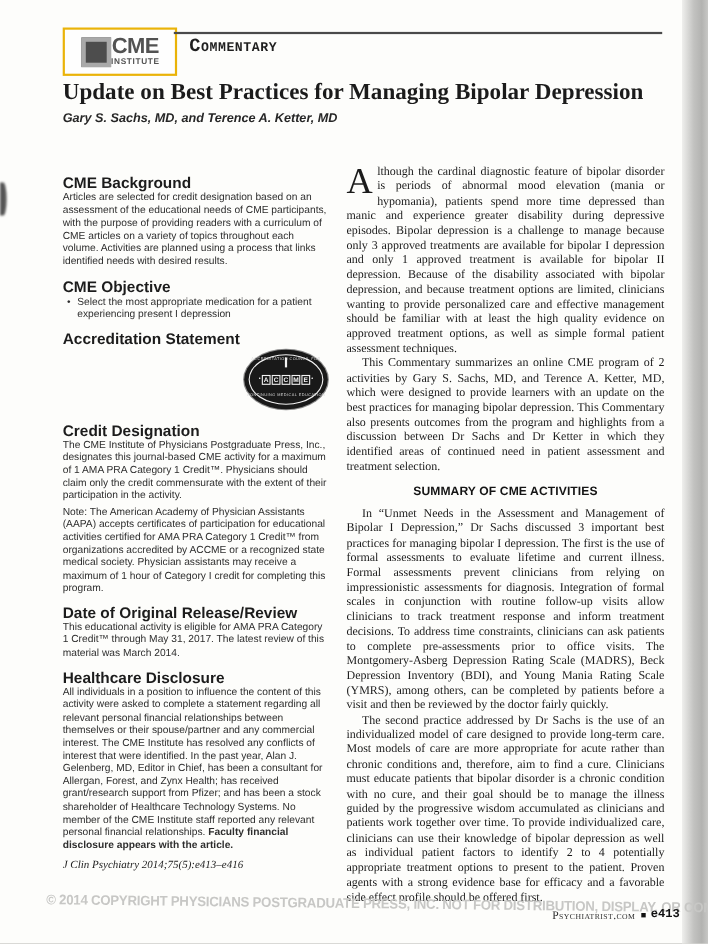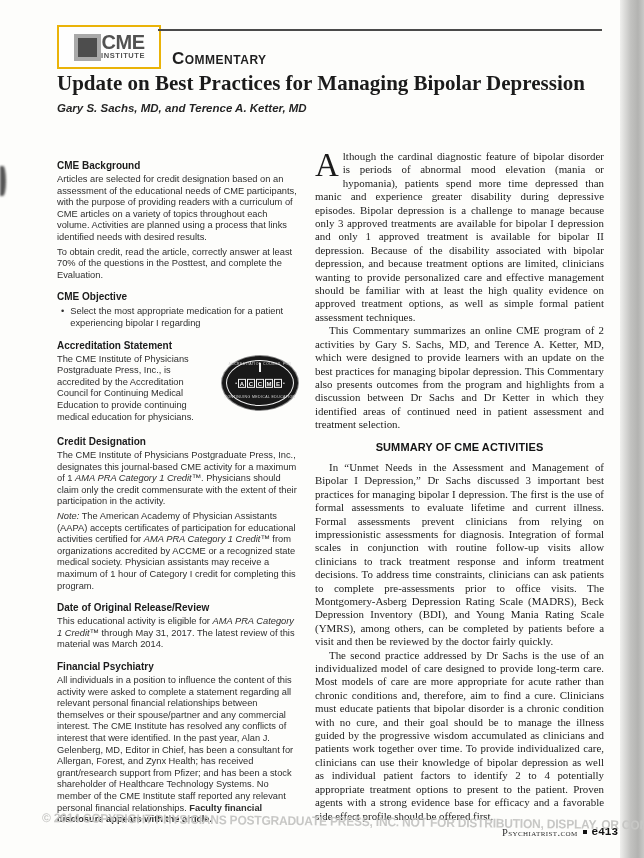--- a/index.html
+++ b/index.html
@@ -12,35 +12,35 @@
     border-radius:0 60% 60% 0;filter:blur(1px);opacity:.85;}
 
   
   .logo-box{position:absolute;left:57px;top:25px;width:104px;height:44px;border:2px solid #eab308;
     background:#fefefe;display:flex;align-items:center;padding:15px;box-sizing:border-box;}
   .logo-square{width:27px;height:27px;background:#4d4d4d;border:4px solid #a9a9a9;box-sizing:border-box;flex:none;}
   .logo-text{flex:1;text-align:center;color:#525252;}
   .logo-cme{font-weight:700;font-size:20px;line-height:17px;letter-spacing:-.5px;}
   .logo-institute{font-size:7.5px;font-weight:700;letter-spacing:.6px;line-height:9px;}
   .header-rule{position:absolute;left:158px;top:29px;width:444px;height:2px;background:#4a4a4a;}
-  .commentary{position:absolute;left:172px;top:33px;font-family:Liberation Sans, sans-serif;
-    font-variant:small-caps;font-weight:700;font-size:17px;letter-spacing:.5px;color:#1f1f1f;margin-top:16px;}
+  .commentary{position:absolute;left:172px;top:33px;font-family:Liberation Mono, monospace;
+    font-variant:small-caps;font-weight:700;font-size:17px;letter-spacing:.5px;color:#1f1f1f;}
   .title{position:absolute;left:57px;top:70px;width:550px;font-family:"Liberation Serif",serif;
     font-weight:700;font-size:21px;line-height:26px;color:#1b1b1b;}
   .authors{position:absolute;left:57px;top:102px;font-style:italic;font-weight:600;
     font-size:11.5px;color:#262626;}
 
   
   .leftcol{position:absolute;left:57px;top:160px;width:241px;font-size:9.3px;line-height:11.6px;color:#2e2e2e;}
-  .leftcol h3{font-size:10px;line-height:12px;font-weight:700;color:#1c1c1c;margin:10px 0 2px 0;}
+  .leftcol h3{font-size:14px;line-height:12px;font-weight:700;color:#1c1c1c;margin:10px 0 2px 0;}
   .leftcol section:first-child h3{margin-top:0;}
   .leftcol p{margin:0 0 3px 0;}
   .bullet{display:flex;margin:3px 0 0 4px;}
   .bullet::before{content:"•";margin-right:6px;flex:none;}
-  .it{font-style:italic;}
+  .it{}
   .bold-tail{font-weight:700;text-align:center;}
   
   .seal{float:right;width:76px;height:54px;margin:2px 0 3px 7px;position:relative;}
   .seal-outer{position:absolute;inset:0;border-radius:50%;background:#191919;box-shadow:0 0 0 1px #8c8c8c;}
   .seal-inner{position:absolute;inset:4px;border-radius:50%;border:1px solid #f2f2f2;}
   .seal-mark{position:absolute;top:7px;left:50%;width:2px;height:9px;background:#f2f2f2;transform:translateX(-50%);}
   .seal-band{position:absolute;left:7px;right:7px;top:50%;transform:translateY(-46%);
     display:flex;gap:1px;justify-content:center;align-items:center;}
   .seal-band .dot{color:#f2f2f2;font-size:5px;line-height:5px;}
   .seal-letter{width:8px;height:9px;border:1px solid #f2f2f2;color:#f2f2f2;font-size:6px;
@@ -86,27 +86,26 @@
   </div>
   <div class="header-rule"></div>
   <div class="commentary">Commentary</div>
   <h1 class="title" style="margin:0;font-family:Liberation Serif, serif;">Update on Best Practices for Managing Bipolar Depression</h1>
   <div class="authors">Gary S. Sachs, MD, and Terence A. Ketter, MD</div>
 
   <aside class="leftcol">
     <section>
       <h3>CME Background</h3>
       <p>Articles are selected for credit designation based on an assessment of the educational needs of CME participants, with the purpose of providing readers with a curriculum of CME articles on a variety of topics throughout each volume. Activities are planned using a process that links identified needs with desired results.</p>
-      <p>To obtain credit, read the article, correctly answer at least 70% of the questions in the Posttest, and complete the Evaluation.</p>
     </section>
 
     <section>
       <h3>CME Objective</h3>
       <div class="bullet">
-        <span>Select the most appropriate medication for a patient experiencing bipolar I regarding</span>
+        <span>Select the most appropriate medication for a patient experiencing present I depression</span>
       </div>
     </section>
 
     <section>
       <h3>Accreditation Statement</h3>
       <div class="seal">
         <div class="seal-outer"></div>
         <div class="seal-inner"></div>
         <div class="seal-head">ACCREDITATION COUNCIL FOR</div>
         <div class="seal-mark"></div>
@@ -114,38 +113,41 @@
           <span class="dot">•</span>
           <span class="seal-letter">A</span>
           <span class="seal-letter">C</span>
           <span class="seal-letter">C</span>
           <span class="seal-letter">M</span>
           <span class="seal-letter">E</span>
           <span class="dot">•</span>
         </div>
         <div class="seal-foot">CONTINUING MEDICAL EDUCATION</div>
       </div>
-      <p>The CME Institute of Physicians Postgraduate Press, Inc., is accredited by the Accreditation Council for Continuing Medical Education to provide continuing medical education for physicians.</p>
       <div style="clear:both;"></div>
     </section>
 
     <section>
       <h3>Credit Designation</h3>
       <p><span>The CME Institute of Physicians Postgraduate Press, Inc., designates this journal-based CME activity for a maximum of 1 </span><span class="it">AMA PRA Category 1 Credit™</span><span>. Physicians should claim only the credit commensurate with the extent of their participation in the activity.</span></p>
       <p><span class="it">Note:</span><span> The American Academy of Physician Assistants (AAPA) accepts certificates of participation for educational activities certified for </span><span class="it">AMA PRA Category 1 Credit™</span><span> from organizations accredited by ACCME or a recognized state medical society. Physician assistants may receive a maximum of 1 hour of Category I credit for completing this program.</span></p>
     </section>
 
     <section>
       <h3>Date of Original Release/Review</h3>
       <p><span>This educational activity is eligible for </span><span class="it">AMA PRA Category 1 Credit™</span><span> through May 31, 2017. The latest review of this material was March 2014.</span></p>
     </section>
 
     <section>
-      <h3>Financial Psychiatry</h3>
+      <h3>Healthcare Disclosure</h3>
       <p><span>All individuals in a position to influence the content of this activity were asked to complete a statement regarding all relevant personal financial relationships between themselves or their spouse/partner and any commercial interest. The CME Institute has resolved any conflicts of interest that were identified. In the past year, Alan J. Gelenberg, MD, Editor in Chief, has been a consultant for Allergan, Forest, and Zynx Health; has received grant/research support from Pfizer; and has been a stock shareholder of Healthcare Technology Systems. No member of the CME Institute staff reported any relevant personal financial relationships. </span><span class="bold-tail">Faculty financial disclosure appears with the article.</span></p>
+      <div class="cit-block">
+        <p class="cit">J Clin Psychiatry 2014;75(5):e413–e416</p>
+
+      </div>
     </section>
   </aside>
 
   <main class="rightcol">
     <p><span class="dropcap">A</span><span>lthough the cardinal diagnostic feature of bipolar disorder is periods of abnormal mood elevation (mania or hypomania), patients spend more time depressed than manic and experience greater disability during depressive episodes. Bipolar depression is a challenge to manage because only 3 approved treatments are available for bipolar I depression and only 1 approved treatment is available for bipolar II depression. Because of the disability associated with bipolar depression, and because treatment options are limited, clinicians wanting to provide personalized care and effective management should be familiar with at least the high quality evidence on approved treatment options, as well as simple formal patient assessment techniques.</span></p>
     <p class="ind">This Commentary summarizes an online CME program of 2 activities by Gary S. Sachs, MD, and Terence A. Ketter, MD, which were designed to provide learners with an update on the best practices for managing bipolar depression. This Commentary also presents outcomes from the program and highlights from a discussion between Dr Sachs and Dr Ketter in which they identified areas of continued need in patient assessment and treatment selection.</p>
     <h2>SUMMARY OF CME ACTIVITIES</h2>
     <p class="ind">In “Unmet Needs in the Assessment and Management of Bipolar I Depression,” Dr Sachs discussed 3 important best practices for managing bipolar I depression. The first is the use of formal assessments to evaluate lifetime and current illness. Formal assessments prevent clinicians from relying on impressionistic assessments for diagnosis. Integration of formal scales in conjunction with routine follow-up visits allow clinicians to track treatment response and inform treatment decisions. To address time constraints, clinicians can ask patients to complete pre-assessments prior to office visits. The Montgomery-Asberg Depression Rating Scale (MADRS), Beck Depression Inventory (BDI), and Young Mania Rating Scale (YMRS), among others, can be completed by patients before a visit and then be reviewed by the doctor fairly quickly.</p>
     <p class="ind">The second practice addressed by Dr Sachs is the use of an individualized model of care designed to provide long-term care. Most models of care are more appropriate for acute rather than chronic conditions and, therefore, aim to find a cure. Clinicians must educate patients that bipolar disorder is a chronic condition with no cure, and their goal should be to manage the illness guided by the progressive wisdom accumulated as clinicians and patients work together over time. To provide individualized care, clinicians can use their knowledge of bipolar depression as well as individual patient factors to identify 2 to 4 potentially appropriate treatment options to present to the patient. Proven agents with a strong evidence base for efficacy and a favorable side effect profile should be offered first.</p>
   </main>

